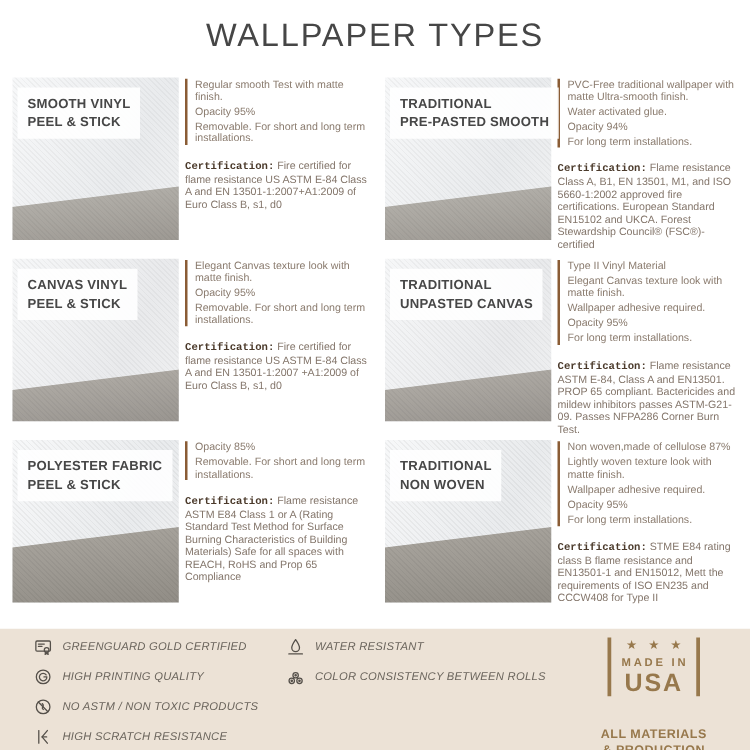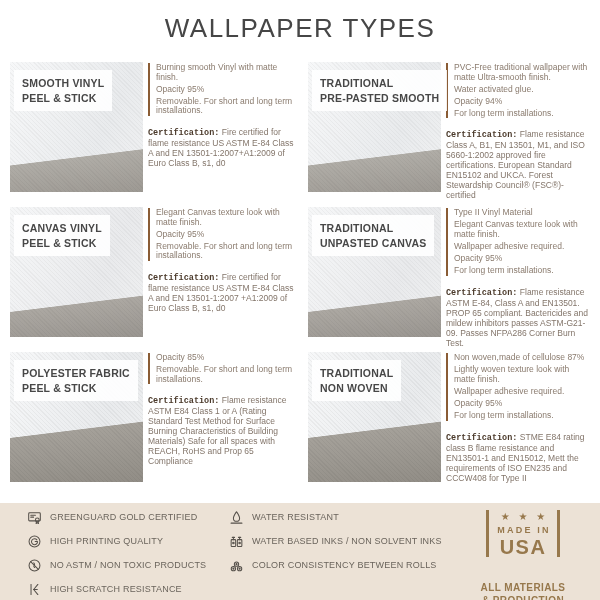--- a/index.html
+++ b/index.html
@@ -37,21 +37,21 @@
   .ptext{flex:1;min-width:0;padding-top:1px;color:#8a7b6e;}
   .desc{border-left:2px solid #8a5c35;padding-left:6px;}
   .desc p{margin:0 0 2.5px 0;font-size:8.5px;line-height:9.6px;}
   .cert{margin:11px 0 0 0;font-size:8.5px;line-height:10px;color:#83756a;}
   .cert strong{color:#4b3a2b;font-family:Liberation Mono, monospace;}
 
   
   .footer{position:absolute;left:0;top:503px;width:600px;height:97px;background:#ece2d6;}
   .fcol{position:absolute;top:2px;margin:0;padding:0;list-style:none;}
   .fcol1{left:27px;} .fcol2{left:229px;}
-  .f-item{height:24px;display:flex;align-items:center;gap:8px;}
+  .f-item{height:24px;display:flex;align-items:center;gap:8px;font-style:italic;}
   .f-item span{font-size:9px;letter-spacing:0.2px;color:#6a645c;white-space:nowrap;}
   .f-icon{width:15px;height:15px;flex:none;stroke:#55504a;fill:none;
     stroke-width:1.1;stroke-linecap:round;stroke-linejoin:round;}
 
   
   .badge{position:absolute;left:467px;top:7px;width:112px;text-align:center;color:#97784c;}
   .badge-core{display:flex;justify-content:center;align-items:stretch;gap:6px;}
   .badge-bar{width:3px;background:#97784c;}
   .badge-mid{display:flex;flex-direction:column;line-height:1;}
   .badge-stars{font-size:10px;letter-spacing:3px;padding:2px 0 2px 3px;}
@@ -68,21 +68,21 @@
 
   <section class="panel c1 r1">
     <div class="swatch">
       <div class="swatch-label">
         <span>SMOOTH VINYL</span>
         <span>PEEL &amp; STICK</span>
       </div>
     </div>
     <div class="ptext">
       <div class="desc">
-          <p>Burning smooth Vinyl with matte finish.</p>
+          <p>Regular smooth Test with matte finish.</p>
           <p>Opacity 95%</p>
           <p>Removable.  For short and long term installations.</p>
         </div>
       <p class="cert"><strong>Certification:</strong> <span>Fire certified for flame resistance US ASTM E-84 Class A and EN 13501-1:2007+A1:2009 of Euro Class B, s1, d0</span></p>
     </div>
   </section>
 
   <section class="panel c2 r1">
     <div class="swatch">
       <div class="swatch-label">
@@ -210,33 +210,20 @@
       </li>
     </ul>
 
     <ul class="fcol fcol2">
       <li class="f-item">
         <svg class="f-icon" viewBox="0 0 16 16">
           <path d="M8 1.8 C6.3 4.3 4.7 6.5 4.7 8.7 a3.3 3.3 0 0 0 6.6 0 C11.3 6.5 9.7 4.3 8 1.8 Z"></path>
           <line x1="2.2" y1="14" x2="13.8" y2="14"></line>
         </svg>
         <span>WATER RESISTANT</span>
-      </li>
-      <li class="f-item">
-        <svg class="f-icon" viewBox="0 0 16 16">
-          <rect x="2.3" y="6" width="4.8" height="7.4" rx="0.8"></rect>
-          <rect x="8.9" y="6" width="4.8" height="7.4" rx="0.8"></rect>
-          <line x1="4.7" y1="3.6" x2="4.7" y2="6"></line>
-            <line x1="11.3" y1="3.6" x2="11.3" y2="6"></line>
-          <line x1="3.5" y1="3.6" x2="5.9" y2="3.6"></line>
-            <line x1="10.1" y1="3.6" x2="12.5" y2="3.6"></line>
-          <circle cx="4.7" cy="9.6" r="0.8"></circle>
-            <circle cx="11.3" cy="9.6" r="0.8"></circle>
-        </svg>
-        <span>WATER BASED INKS / NON SOLVENT INKS</span>
       </li>
       <li class="f-item">
         <svg class="f-icon" viewBox="0 0 16 16">
           <circle cx="4.7" cy="11.4" r="2.3"></circle>
           <circle cx="11.3" cy="11.4" r="2.3"></circle>
           <circle cx="8" cy="6.6" r="2.3"></circle>
           <circle cx="4.7" cy="11.4" r="0.6"></circle>
             <circle cx="11.3" cy="11.4" r="0.6"></circle>
             <circle cx="8" cy="6.6" r="0.6"></circle>
         </svg>

